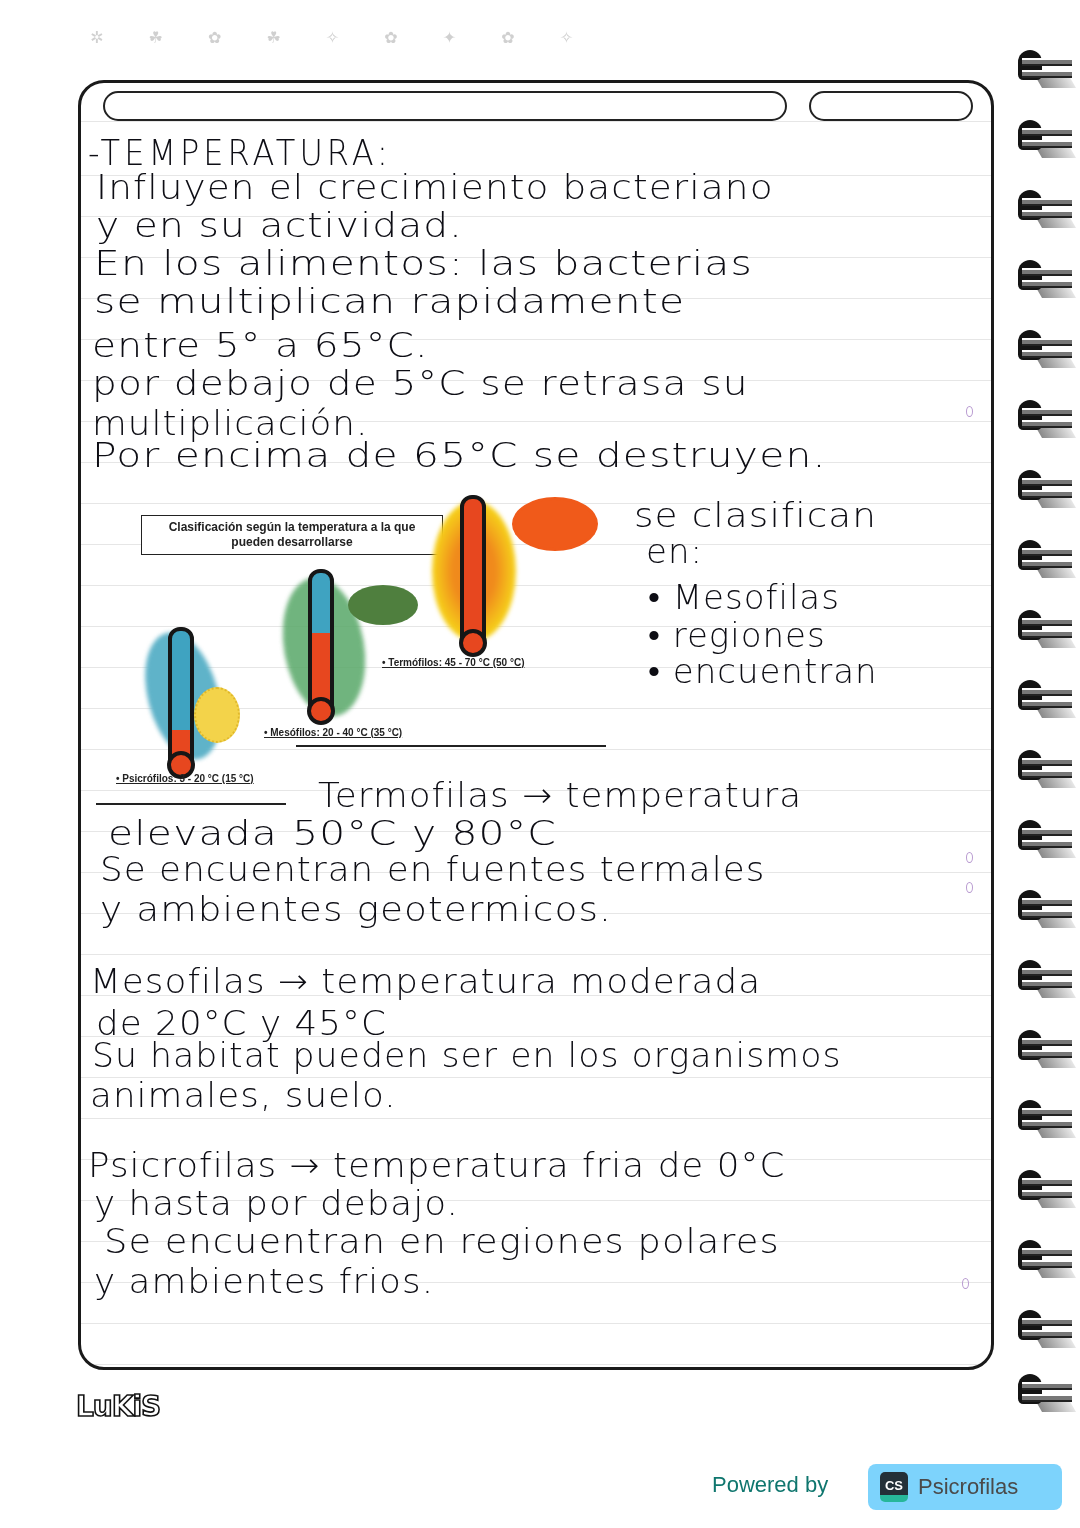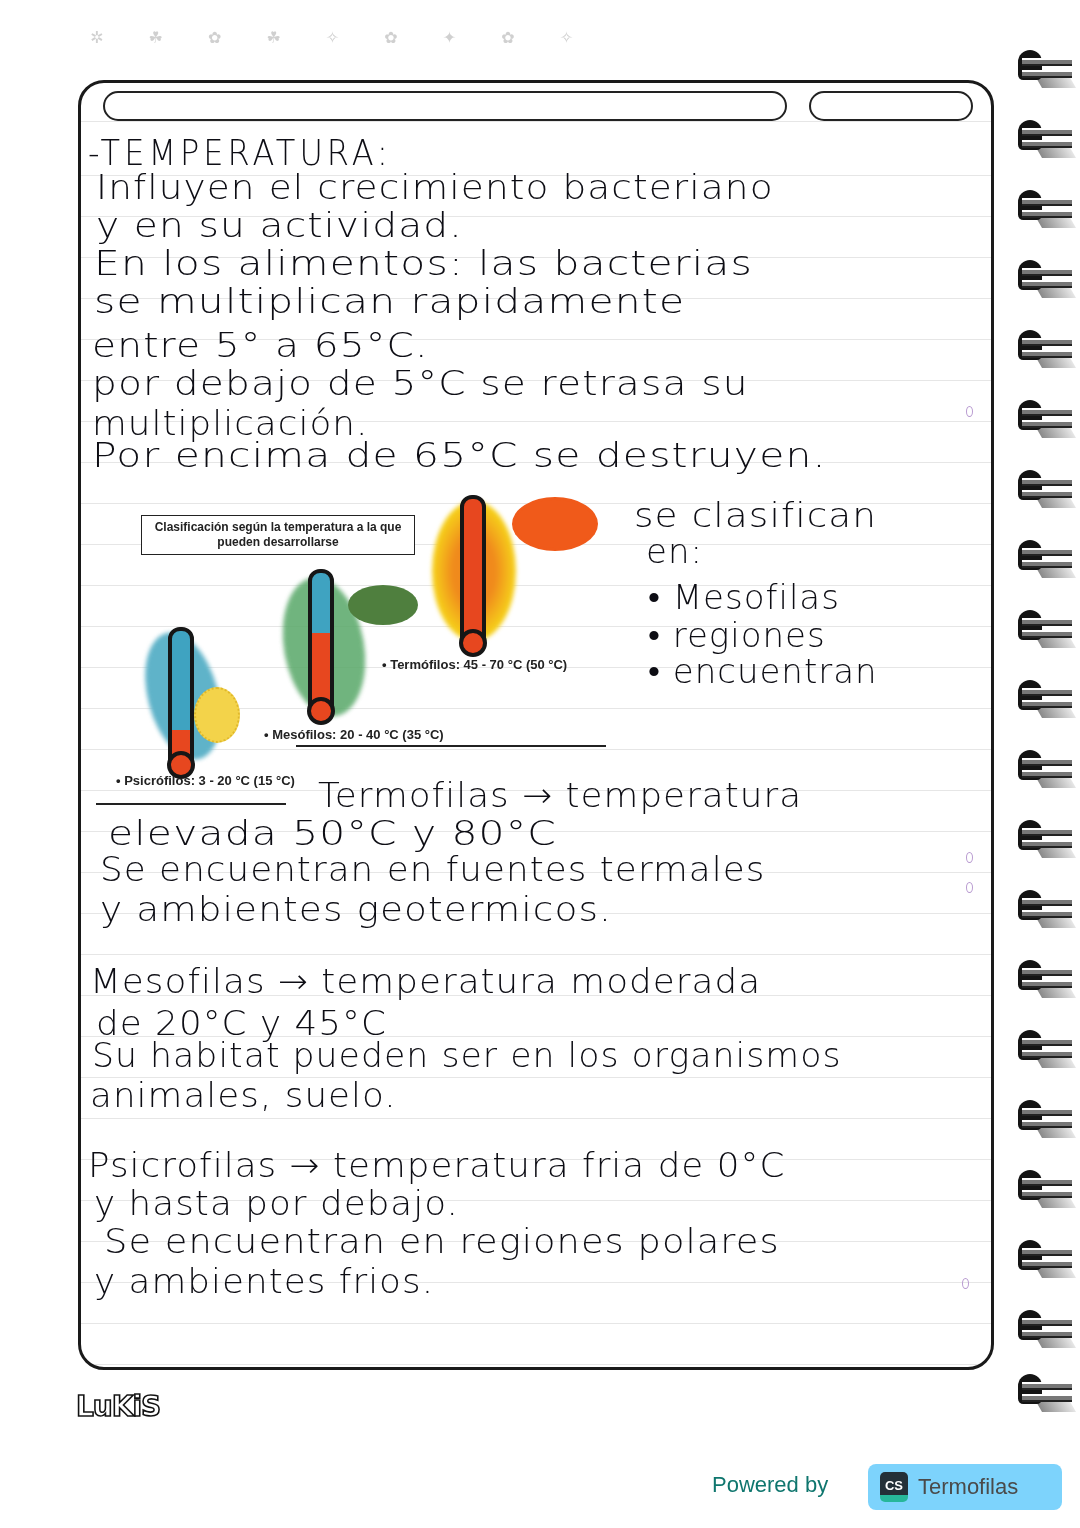--- a/index.html
+++ b/index.html
@@ -22,27 +22,27 @@
   .hand {
     position: absolute; font-family: "DejaVu Sans", sans-serif; font-weight: 300;
     color: #0d0d14; white-space: nowrap; letter-spacing: 1px; transform-origin: left center;
   }
   .l { font-size: 34px; line-height: 38px; }
   .title { font-size: 32px; letter-spacing: 4px; transform: scaleY(1.1); }
   .figure { position: absolute; left: 96px; top: 485px; width: 520px; height: 330px; }
   .fig-title {
     position: absolute; left: 45px; top: 30px; width: 268px; border: 1.5px solid #222;
     font-family: "Liberation Sans", sans-serif; font-weight: bold; font-size: 12px;
-    text-align: center; padding: 4px 2px; line-height: 15px; color: #222; background: #fff;
+    text-align: center; padding: 4px 16px; line-height: 15px; color: #222; background: #fff;
   }
   .blob { position: absolute; border-radius: 50%; filter: blur(2px); }
   .thermo { position: absolute; width: 18px; border: 4px solid #161616; border-radius: 12px 12px 4px 4px; overflow: hidden; }
   .thermo .fill-red { position: absolute; left: 0; right: 0; bottom: 0; background: #e7471f; }
   .bulb { position: absolute; width: 20px; height: 20px; border-radius: 50%; background: #e7471f; border: 4px solid #161616; }
-  .fig-label { position: absolute; font-family: "Liberation Sans", sans-serif; font-weight: bold; font-size: 13px; color: #222; white-space: nowrap; }
+  .fig-label { position: absolute; font-family: "Liberation Sans", sans-serif; font-weight: bold; font-size: 10px; color: #222; white-space: nowrap; text-decoration: underline; }
   .rule { position: absolute; height: 2px; background: #222; }
   .spiral { position: absolute; left: 1012px; width: 60px; height: 46px; }
   .spiral .hook { position: absolute; left: 6px; top: 6px; width: 24px; height: 30px; border-radius: 14px 14px 6px 6px; background: #141414; }
   .spiral .wire1, .spiral .wire2 { position: absolute; left: 10px; height: 4px; width: 50px; background: #777; border-top: 2px solid #fff; border-bottom: 2px solid #222; }
   .spiral .wire1 { top: 14px; } .spiral .wire2 { top: 26px; }
   .spiral .shadow { position: absolute; left: 26px; top: 30px; width: 34px; height: 14px; background: linear-gradient(90deg,#555,#ddd); opacity: .7; transform: skewX(30deg); }
   .brand { position: absolute; left: 76px; top: 1390px; font-family: "DejaVu Sans", sans-serif; font-weight: bold; font-size: 28px;
     color: #fff; -webkit-text-stroke: 1.6px #111; letter-spacing: -1px; }
   .powered { position: absolute; left: 712px; top: 1472px; font-family: "Liberation Sans", sans-serif; font-size: 22px; color: #0f766e; }
   .cs-badge { position: absolute; left: 868px; top: 1464px; width: 194px; height: 46px; background: #7dd3fc; border-radius: 8px;
@@ -244,14 +244,14 @@
     <div class="shadow"></div>
     <div class="hook"></div>
     <div class="wire1"></div>
     <div class="wire2"></div>
   </div>
 
 <div class="brand">LuKiS</div>
 <div class="powered">Powered by</div>
 <div class="cs-badge">
   <div class="cs-logo">CS</div>
-  <div class="cs-name">Termofilas</div>
+  <div class="cs-name">Psicrofilas</div>
 </div>
 
 </body></html>

